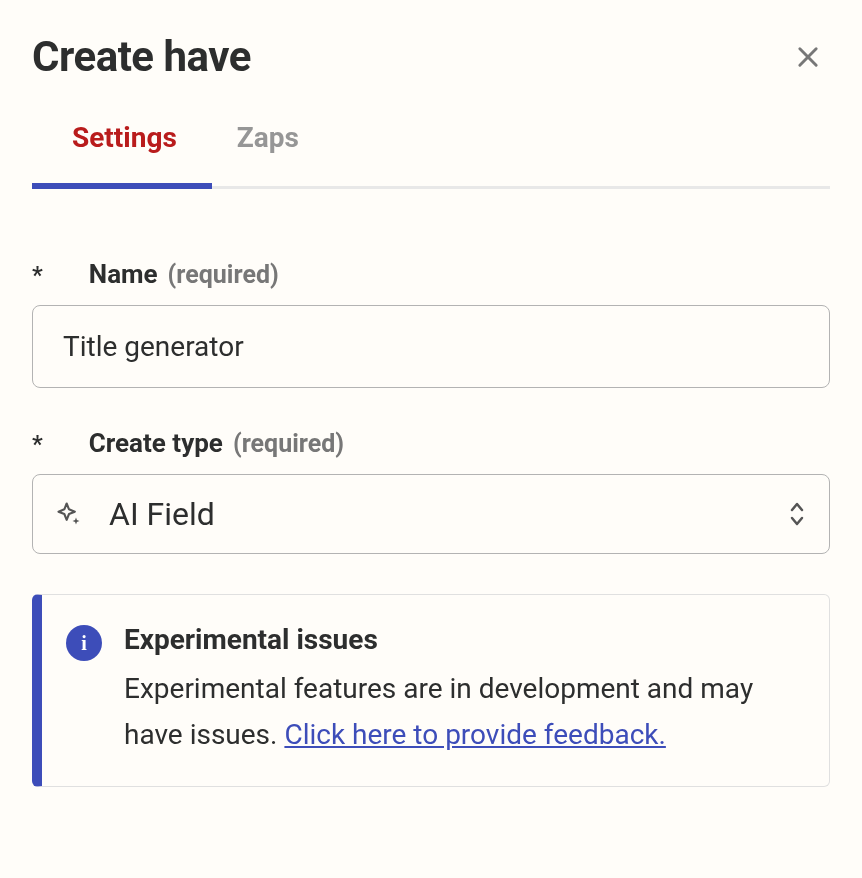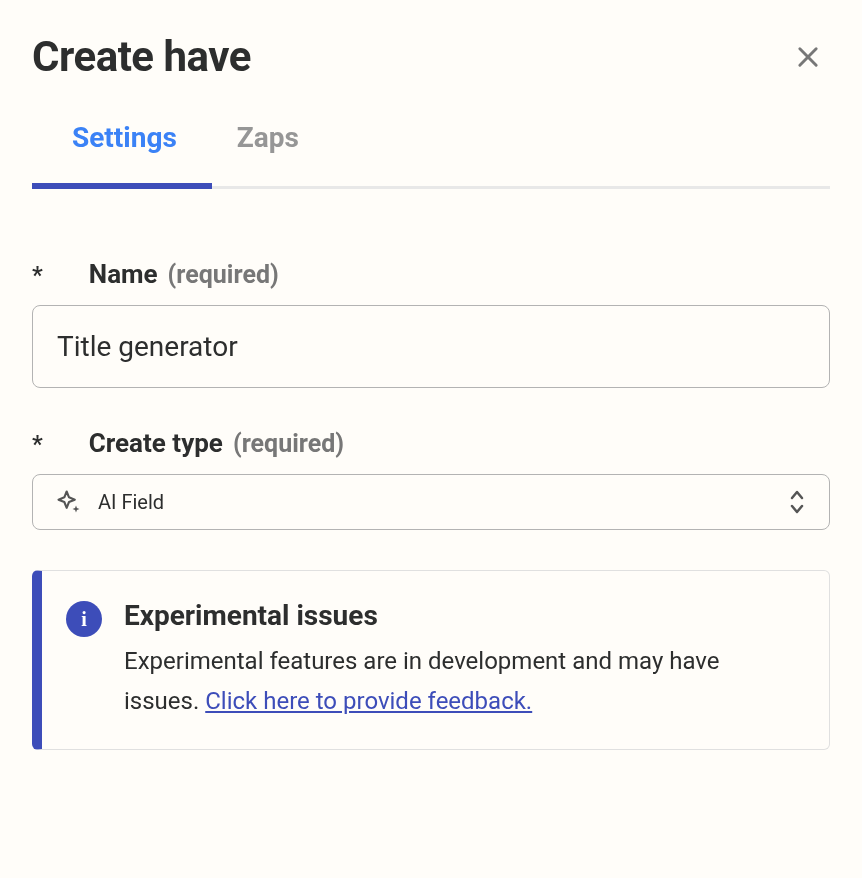--- a/index.html
+++ b/index.html
@@ -54,21 +54,21 @@
       font-size: 28px;
       font-weight: 700;
       padding-bottom: 32px;
       color: #969696;
       cursor: pointer;
       background: none;
       border: none;
       font-family: inherit;
     }
     .tab.active {
-      color: #3b82f6;
+      color: #b91c1c;
     }
     .tab-indicator {
       position: absolute;
       bottom: -3px;
       left: 0;
       width: 180px;
       height: 6px;
       background: #3d4db9;
     }
     .form-group {
@@ -91,39 +91,39 @@
       color: #2d2e2e;
       margin-left: 36px;
     }
     .form-required {
       font-size: 25px;
       font-weight: 700;
       color: #777;
     }
     .form-input {
       width: 100%;
-      padding: 24px 24px;
+      padding: 24px 30px;
       font-size: 28px;
       font-family: inherit;
       border: 1.5px solid #b3b3b3;
       border-radius: 8px;
       background: #fffdf9;
       color: #2d2e2e;
     }
     .form-select {
       width: 100%;
-      padding: 13px 22px;
-      font-size: 20px;
+      padding: 20px 22px;
+      font-size: 32px;
       border: 1.5px solid #b3b3b3;
       border-radius: 8px;
       background: #fffdf9;
       color: #2d2e2e;
       display: flex;
       align-items: center;
-      gap: 15px;
+      gap: 26px;
       cursor: pointer;
       position: relative;
     }
     .sparkle-icon {
       flex-shrink: 0;
     }
     .select-value {
       flex: 1;
     }
     .chevron-icon {
@@ -159,21 +159,21 @@
     .info-content {
       flex: 1;
     }
     .info-title {
       font-size: 28px;
       font-weight: 700;
       color: #2d2e2e;
       margin-bottom: 10px;
     }
     .info-text {
-      font-size: 24px;
+      font-size: 28px;
       font-weight: 400;
       color: #2d2e2e;
       line-height: 1.65;
     }
     .info-link {
       color: #3d4db9;
       text-decoration: underline;
       cursor: pointer;
     }
   </style>

